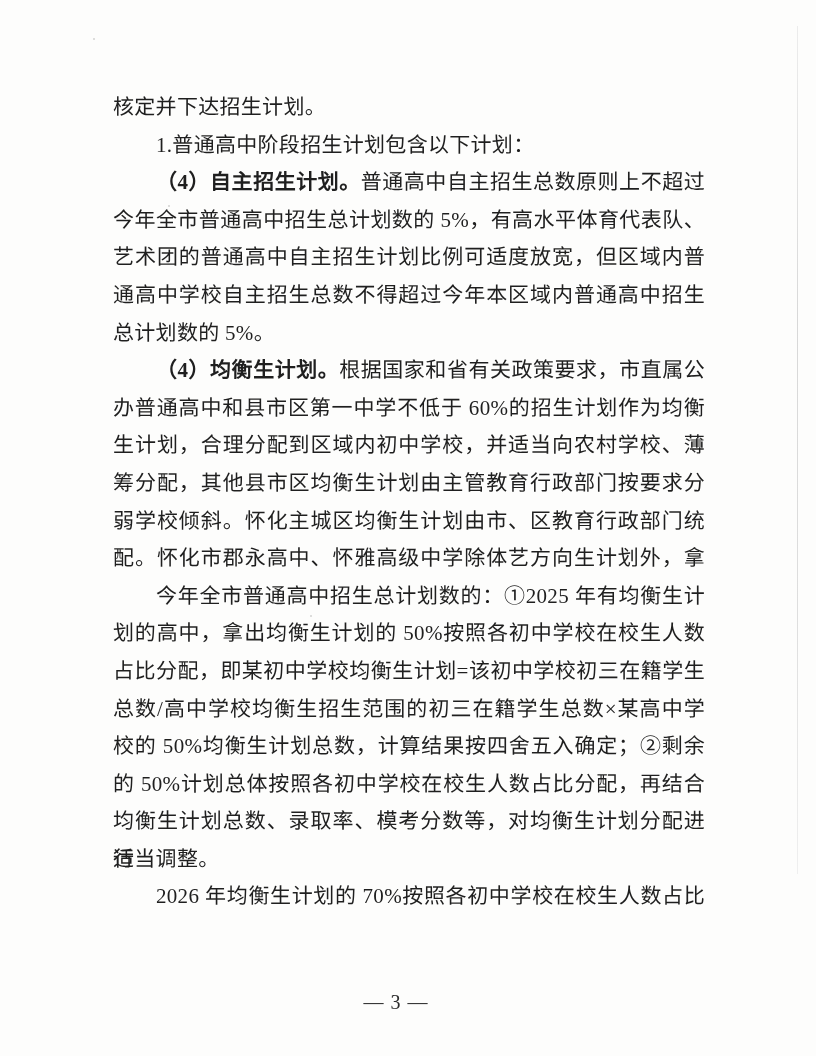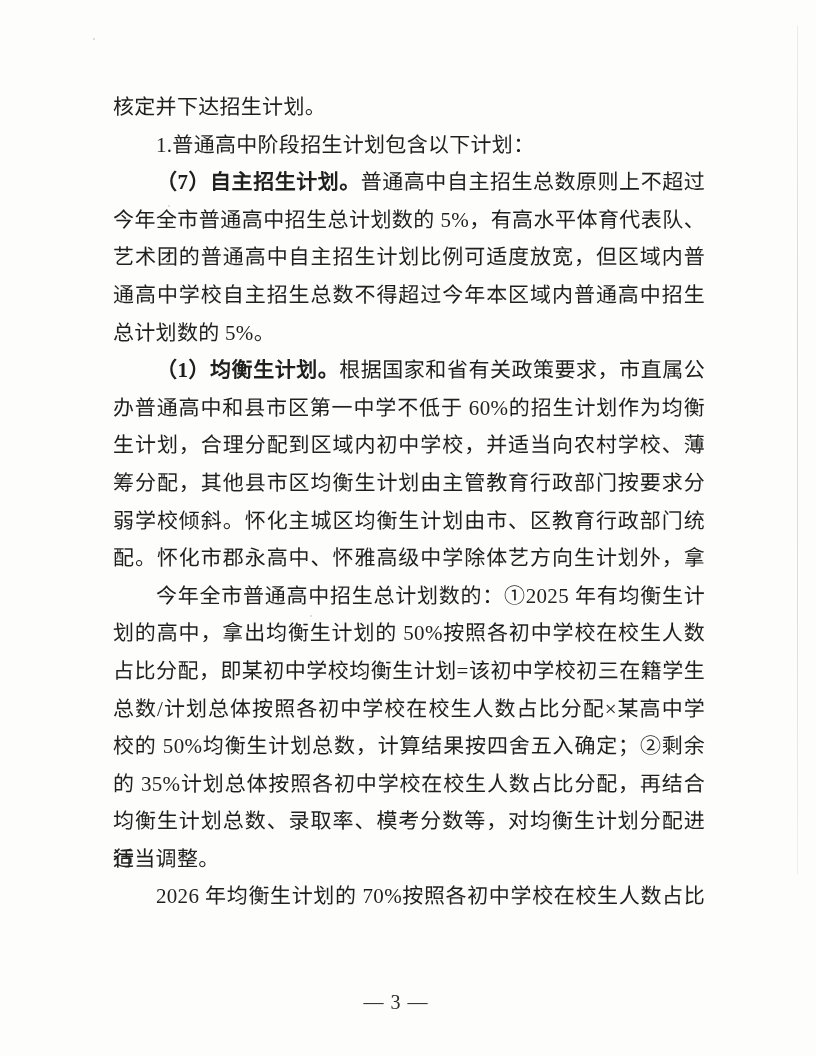--- a/index.html
+++ b/index.html
@@ -75,37 +75,37 @@
 
   <div class="scan-line"></div>
   <div class="speck" style="left:93px; top:38px;"></div>
   <div class="speck" style="left:168px; top:205px;"></div>
   <div class="speck" style="left:310px; top:615px;"></div>
   <div class="speck" style="left:436px; top:896px;"></div>
 
   <div class="text-block">
       <div class="line"><span class="seg">核定并下达招生计划。</span></div>
       <div class="line indent"><span class="seg">1.普通高中阶段招生计划包含以下计划：</span></div>
-      <div class="line indent justify"><span class="seg bold">（7）自主招生计划。</span><span class="seg">普通高中自主招生总数原则上不超过</span></div>
+      <div class="line indent justify"><span class="seg bold">（4）自主招生计划。</span><span class="seg">普通高中自主招生总数原则上不超过</span></div>
       <div class="line justify"><span class="seg">今年全市普通高中招生总计划数的 5%，有高水平体育代表队、</span></div>
       <div class="line justify"><span class="seg">艺术团的普通高中自主招生计划比例可适度放宽，但区域内普</span></div>
       <div class="line justify"><span class="seg">通高中学校自主招生总数不得超过今年本区域内普通高中招生</span></div>
       <div class="line"><span class="seg">总计划数的 5%。</span></div>
-      <div class="line indent justify"><span class="seg bold">（1）均衡生计划。</span><span class="seg">根据国家和省有关政策要求，市直属公</span></div>
+      <div class="line indent justify"><span class="seg bold">（4）均衡生计划。</span><span class="seg">根据国家和省有关政策要求，市直属公</span></div>
       <div class="line justify"><span class="seg">办普通高中和县市区第一中学不低于 60%的招生计划作为均衡</span></div>
       <div class="line justify"><span class="seg">生计划，合理分配到区域内初中学校，并适当向农村学校、薄</span></div>
       <div class="line justify"><span class="seg">筹分配，其他县市区均衡生计划由主管教育行政部门按要求分</span></div>
       <div class="line justify"><span class="seg">弱学校倾斜。怀化主城区均衡生计划由市、区教育行政部门统</span></div>
       <div class="line justify"><span class="seg">配。怀化市郡永高中、怀雅高级中学除体艺方向生计划外，拿</span></div>
       <div class="line indent justify"><span class="seg">今年全市普通高中招生总计划数的：①2025 年有均衡生计</span></div>
       <div class="line justify"><span class="seg">划的高中，拿出均衡生计划的 50%按照各初中学校在校生人数</span></div>
       <div class="line justify"><span class="seg">占比分配，即某初中学校均衡生计划=该初中学校初三在籍学生</span></div>
-      <div class="line justify"><span class="seg">总数/计划总体按照各初中学校在校生人数占比分配×某高中学</span></div>
+      <div class="line justify"><span class="seg">总数/高中学校均衡生招生范围的初三在籍学生总数×某高中学</span></div>
       <div class="line justify"><span class="seg">校的 50%均衡生计划总数，计算结果按四舍五入确定；②剩余</span></div>
-      <div class="line justify"><span class="seg">的 35%计划总体按照各初中学校在校生人数占比分配，再结合</span></div>
+      <div class="line justify"><span class="seg">的 50%计划总体按照各初中学校在校生人数占比分配，再结合</span></div>
       <div class="line justify"><span class="seg">均衡生计划总数、录取率、模考分数等，对均衡生计划分配进行</span></div>
       <div class="line"><span class="seg">适当调整。</span></div>
       <div class="line indent justify"><span class="seg">2026 年均衡生计划的 70%按照各初中学校在校生人数占比</span></div>
     </div>
 
   <div class="footer">
     <span>— 3 —</span>
   </div>
 
 </div>

